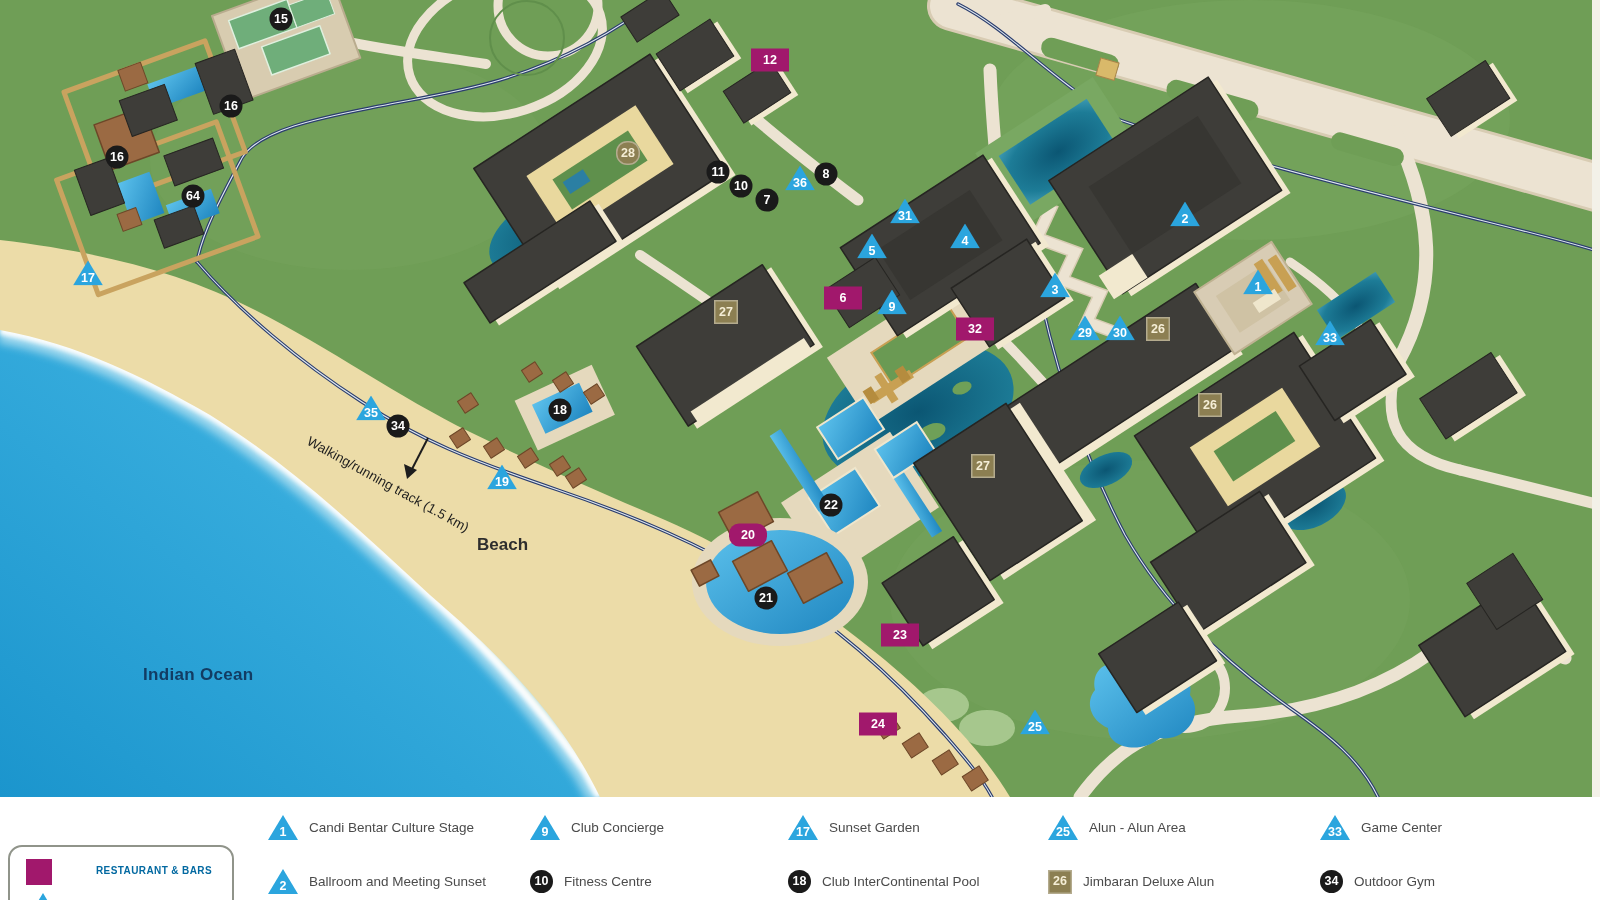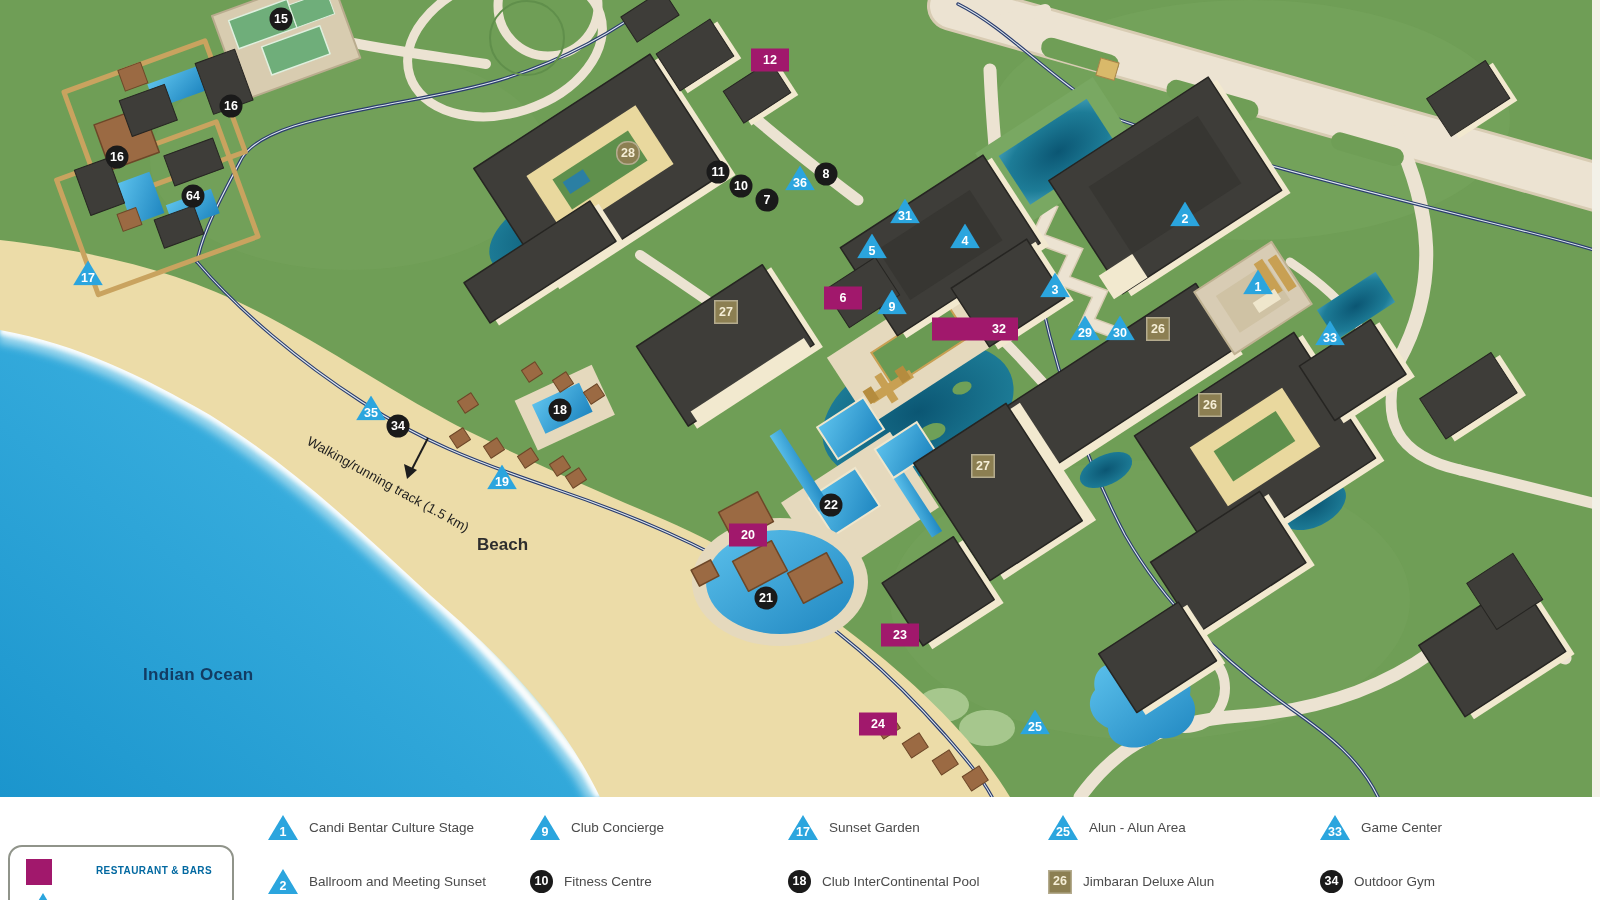--- a/index.html
+++ b/index.html
@@ -397,21 +397,21 @@
       </div>
       <div class="mk tri" style="left: 1258px; top: 282px;">
         <span>1</span>
       </div>
       <div class="mk sq-pink" style="left: 843px; top: 298px;">
         <span>6</span>
       </div>
       <div class="mk tri" style="left: 892px; top: 302px;">
         <span>9</span>
       </div>
-      <div class="mk sq-pink" style="left: 975px; top: 329px; padding-left: 48px;">
+      <div class="mk sq-pink" style="left: 975px; top: 329px;">
         <span>32</span>
       </div>
       <div class="mk tri" style="left: 1085px; top: 328px;">
         <span>29</span>
       </div>
       <div class="mk tri" style="left: 1120px; top: 328px;">
         <span>30</span>
       </div>
       <div class="mk sq-gold" style="left: 1158px; top: 329px;">
         <span>26</span>
@@ -436,21 +436,21 @@
       </div>
       <div class="mk sq-gold" style="left: 1210px; top: 405px;">
         <span>26</span>
       </div>
       <div class="mk sq-gold" style="left: 983px; top: 466px;">
         <span>27</span>
       </div>
       <div class="mk circle" style="left: 831px; top: 505px; text-align: right;">
         <span>22</span>
       </div>
-      <div class="mk sq-pink" style="left: 748px; top: 535px;">
+      <div class="mk sq-pink" style="left: 748px; top: 535px; border-radius: 10px;">
         <span>20</span>
       </div>
       <div class="mk circle" style="left: 766px; top: 598px;">
         <span>21</span>
       </div>
       <div class="mk sq-pink" style="left: 900px; top: 635px;">
         <span>23</span>
       </div>
       <div class="mk sq-pink" style="left: 878px; top: 724px;">
         <span>24</span>

